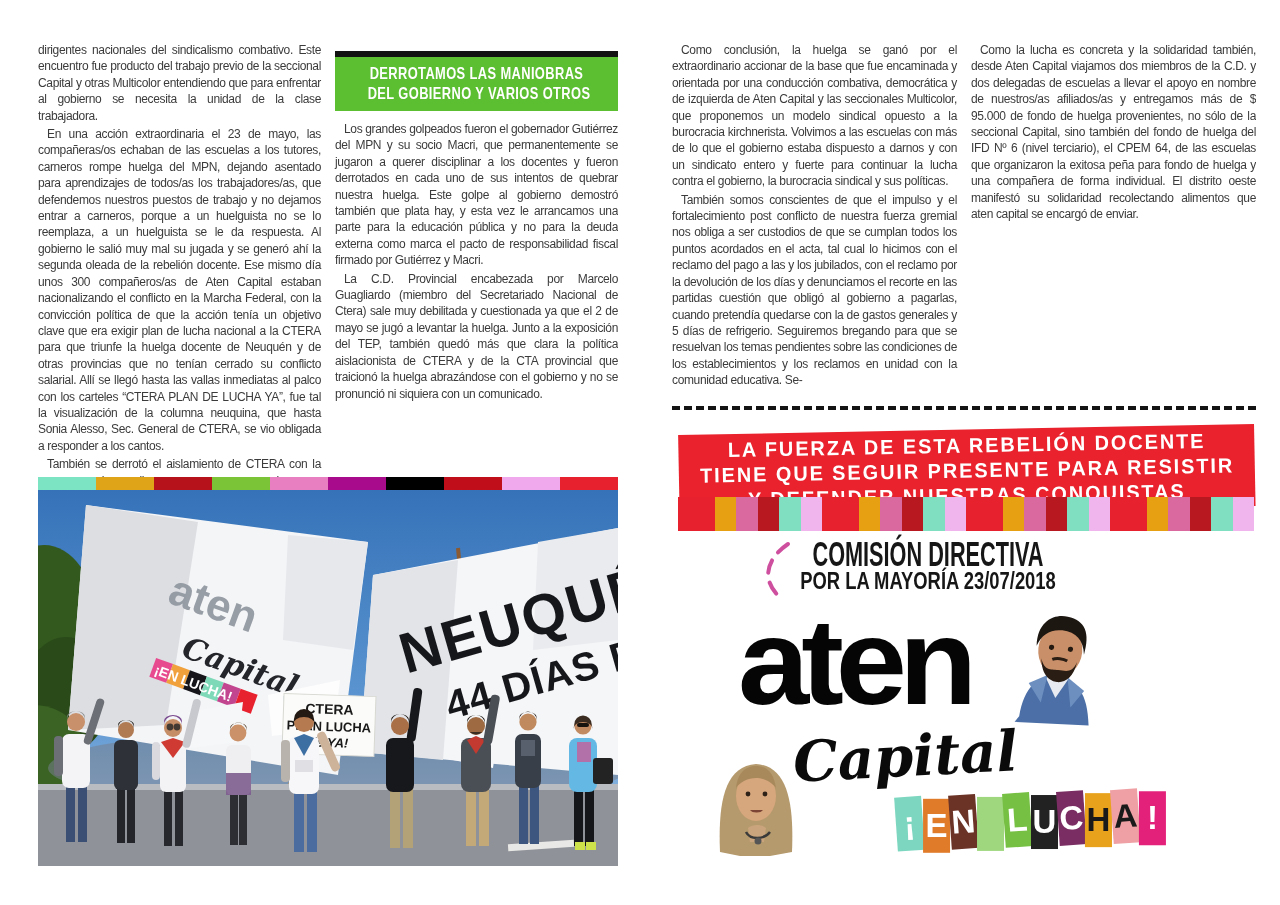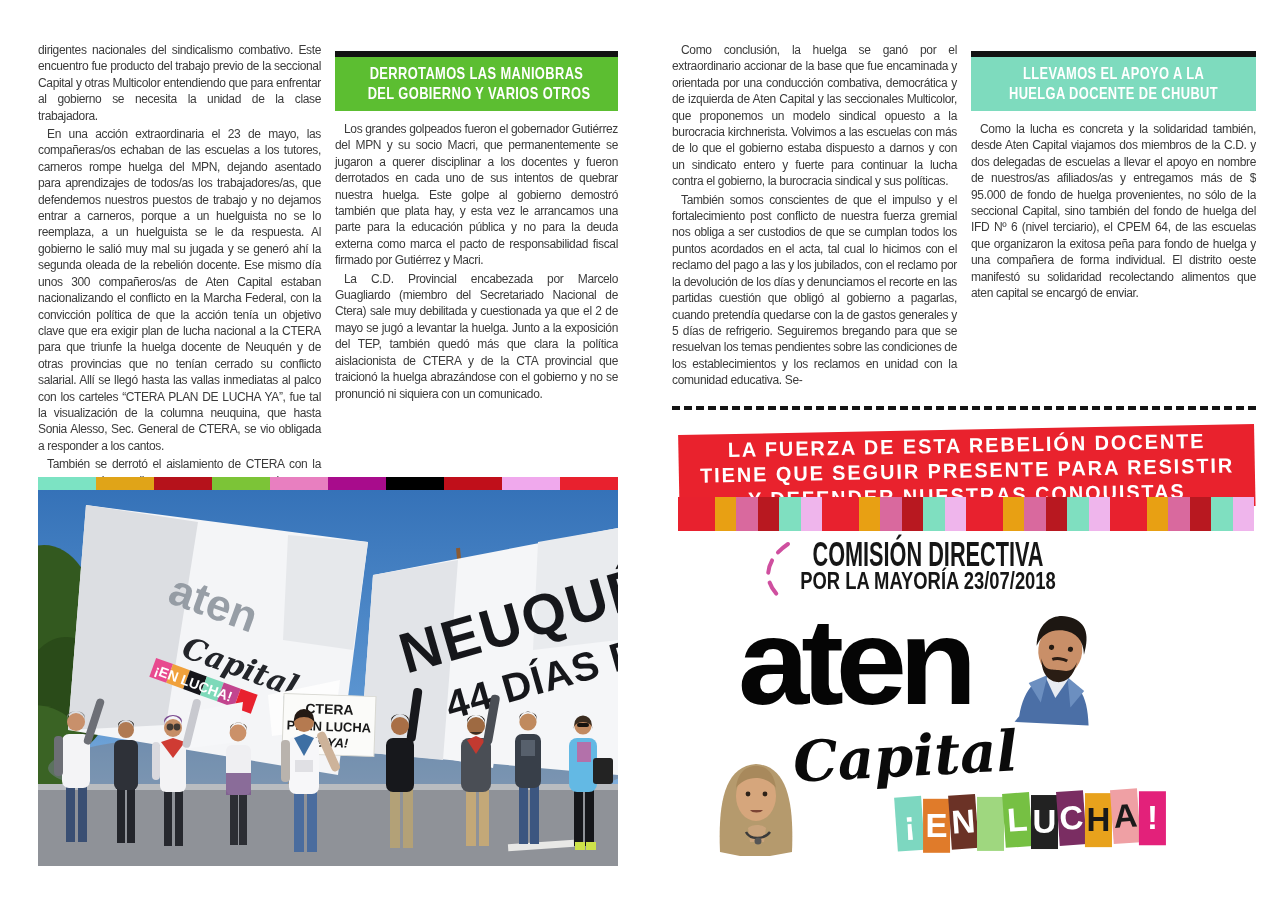--- a/index.html
+++ b/index.html
@@ -263,24 +263,20 @@
     </g>
   </g>
 </svg>
 
 <div class="abs cols cols-right">
   <div class="col">
     <p class="ind">Como conclusión, la huelga se ganó por el extraordinario accionar de la base que fue encaminada y orientada por una conducción combativa, democrática y de izquierda de Aten Capital y las seccionales Multicolor, que proponemos un modelo sindical opuesto a la burocracia kirchnerista. Volvimos a las escuelas con más de lo que el gobierno estaba dispuesto a darnos y con un sindicato entero y fuerte para continuar la lucha contra el gobierno, la burocracia sindical y sus políticas.</p>
     <p class="ind">También somos conscientes de que el impulso y el fortalecimiento post conflicto de nuestra fuerza gremial nos obliga a ser custodios de que se cumplan todos los puntos acordados en el acta, tal cual lo hicimos con el reclamo del pago a las y los jubilados, con el reclamo por la devolución de los días y denunciamos el recorte en las partidas cuestión que obligó al gobierno a pagarlas, cuando pretendía quedarse con la de gastos generales y 5 días de refrigerio. Seguiremos bregando para que se resuelvan los temas pendientes sobre las condiciones de los establecimientos y los reclamos en unidad con la comunidad educativa. Se-</p>
   </div>
   <div class="col">
-    <div class="mini-banner banner-mint">
-      <span class="cond">LLEVAMOS EL APOYO A LA</span>
-      <span class="cond">HUELGA DOCENTE DE CHUBUT</span>
-    </div>
     <p class="ind">Como la lucha es concreta y la solidaridad también, desde Aten Capital viajamos dos miembros de la C.D. y dos delegadas de escuelas a llevar el apoyo en nombre de nuestros/as afiliados/as y entregamos más de $ 95.000 de fondo de huelga provenientes, no sólo de la seccional Capital, sino también del fondo de huelga del IFD Nº 6 (nivel terciario), el CPEM 64, de las escuelas que organizaron la exitosa peña para fondo de huelga y una compañera de forma individual. El distrito oeste manifestó su solidaridad recolectando alimentos que aten capital se encargó de enviar.</p>
   </div>
 </div>
 
 <div class="abs dashed-sep"></div>
 
 <div class="abs red-banner">
   <span class="line">LA FUERZA DE ESTA REBELIÓN DOCENTE</span>
   <span class="line">TIENE QUE SEGUIR PRESENTE PARA RESISTIR</span>
   <span class="line">Y DEFENDER NUESTRAS CONQUISTAS</span>

